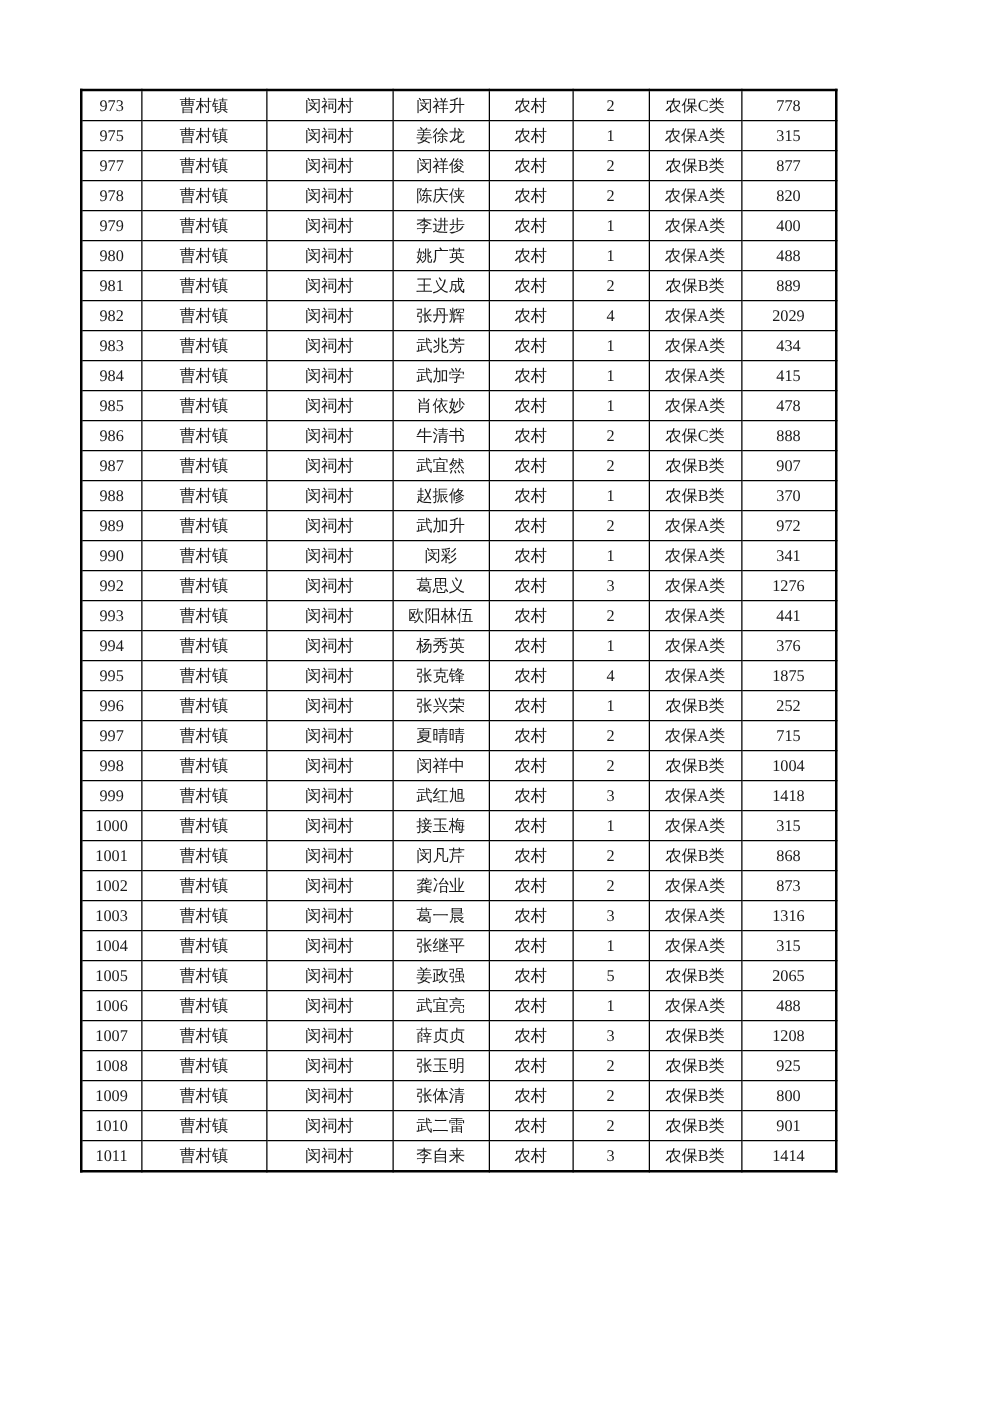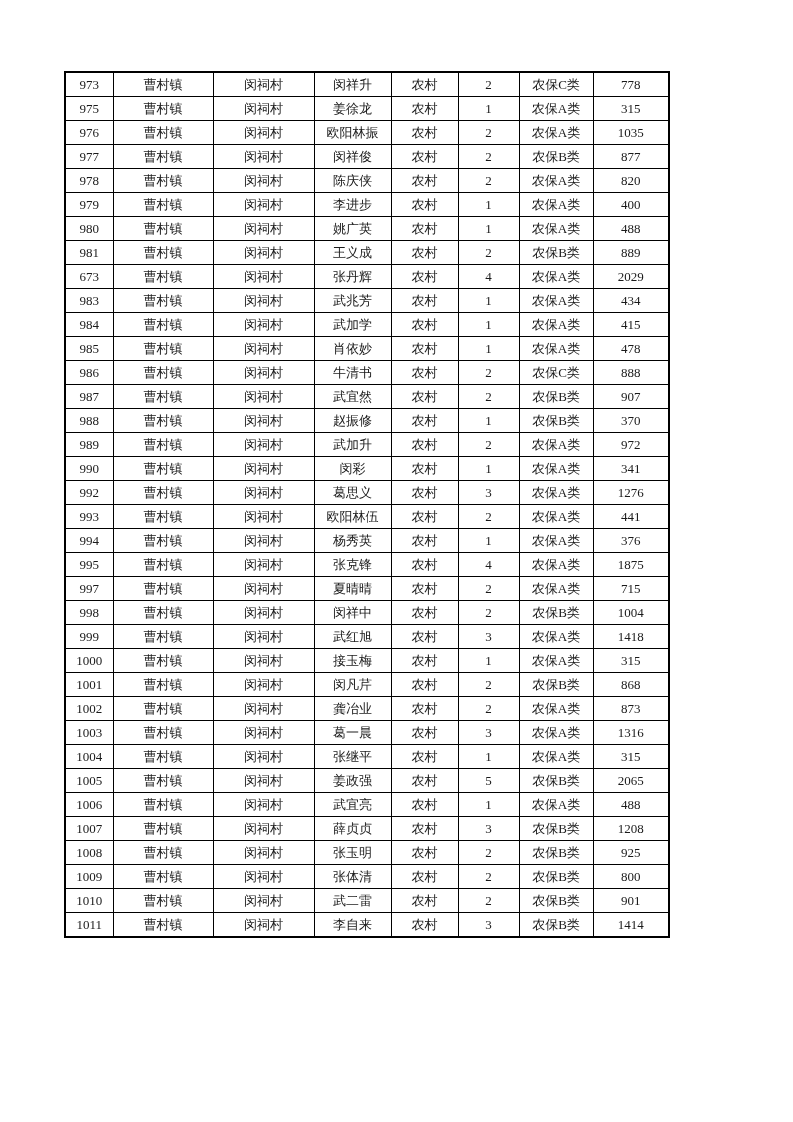--- a/index.html
+++ b/index.html
@@ -75,30 +75,20 @@
           <td>975</td>
           <td>曹村镇</td>
           <td>闵祠村</td>
           <td>姜徐龙</td>
           <td>农村</td>
           <td>1</td>
           <td>农保A类</td>
           <td>315</td>
         </tr>
         <tr>
-          <td>976</td>
-          <td>曹村镇</td>
-          <td>闵祠村</td>
-          <td>欧阳林振</td>
-          <td>农村</td>
-          <td>2</td>
-          <td>农保A类</td>
-          <td>1035</td>
-        </tr>
-        <tr>
           <td>977</td>
           <td>曹村镇</td>
           <td>闵祠村</td>
           <td>闵祥俊</td>
           <td>农村</td>
           <td>2</td>
           <td>农保B类</td>
           <td>877</td>
         </tr>
         <tr>
@@ -135,21 +125,21 @@
           <td>981</td>
           <td>曹村镇</td>
           <td>闵祠村</td>
           <td>王义成</td>
           <td>农村</td>
           <td>2</td>
           <td>农保B类</td>
           <td>889</td>
         </tr>
         <tr>
-          <td>673</td>
+          <td>982</td>
           <td>曹村镇</td>
           <td>闵祠村</td>
           <td>张丹辉</td>
           <td>农村</td>
           <td>4</td>
           <td>农保A类</td>
           <td>2029</td>
         </tr>
         <tr>
           <td>983</td>
@@ -263,20 +253,30 @@
         </tr>
         <tr>
           <td>995</td>
           <td>曹村镇</td>
           <td>闵祠村</td>
           <td>张克锋</td>
           <td>农村</td>
           <td>4</td>
           <td>农保A类</td>
           <td>1875</td>
+        </tr>
+        <tr>
+          <td>996</td>
+          <td>曹村镇</td>
+          <td>闵祠村</td>
+          <td>张兴荣</td>
+          <td>农村</td>
+          <td>1</td>
+          <td>农保B类</td>
+          <td>252</td>
         </tr>
         <tr>
           <td>997</td>
           <td>曹村镇</td>
           <td>闵祠村</td>
           <td>夏晴晴</td>
           <td>农村</td>
           <td>2</td>
           <td>农保A类</td>
           <td>715</td>

